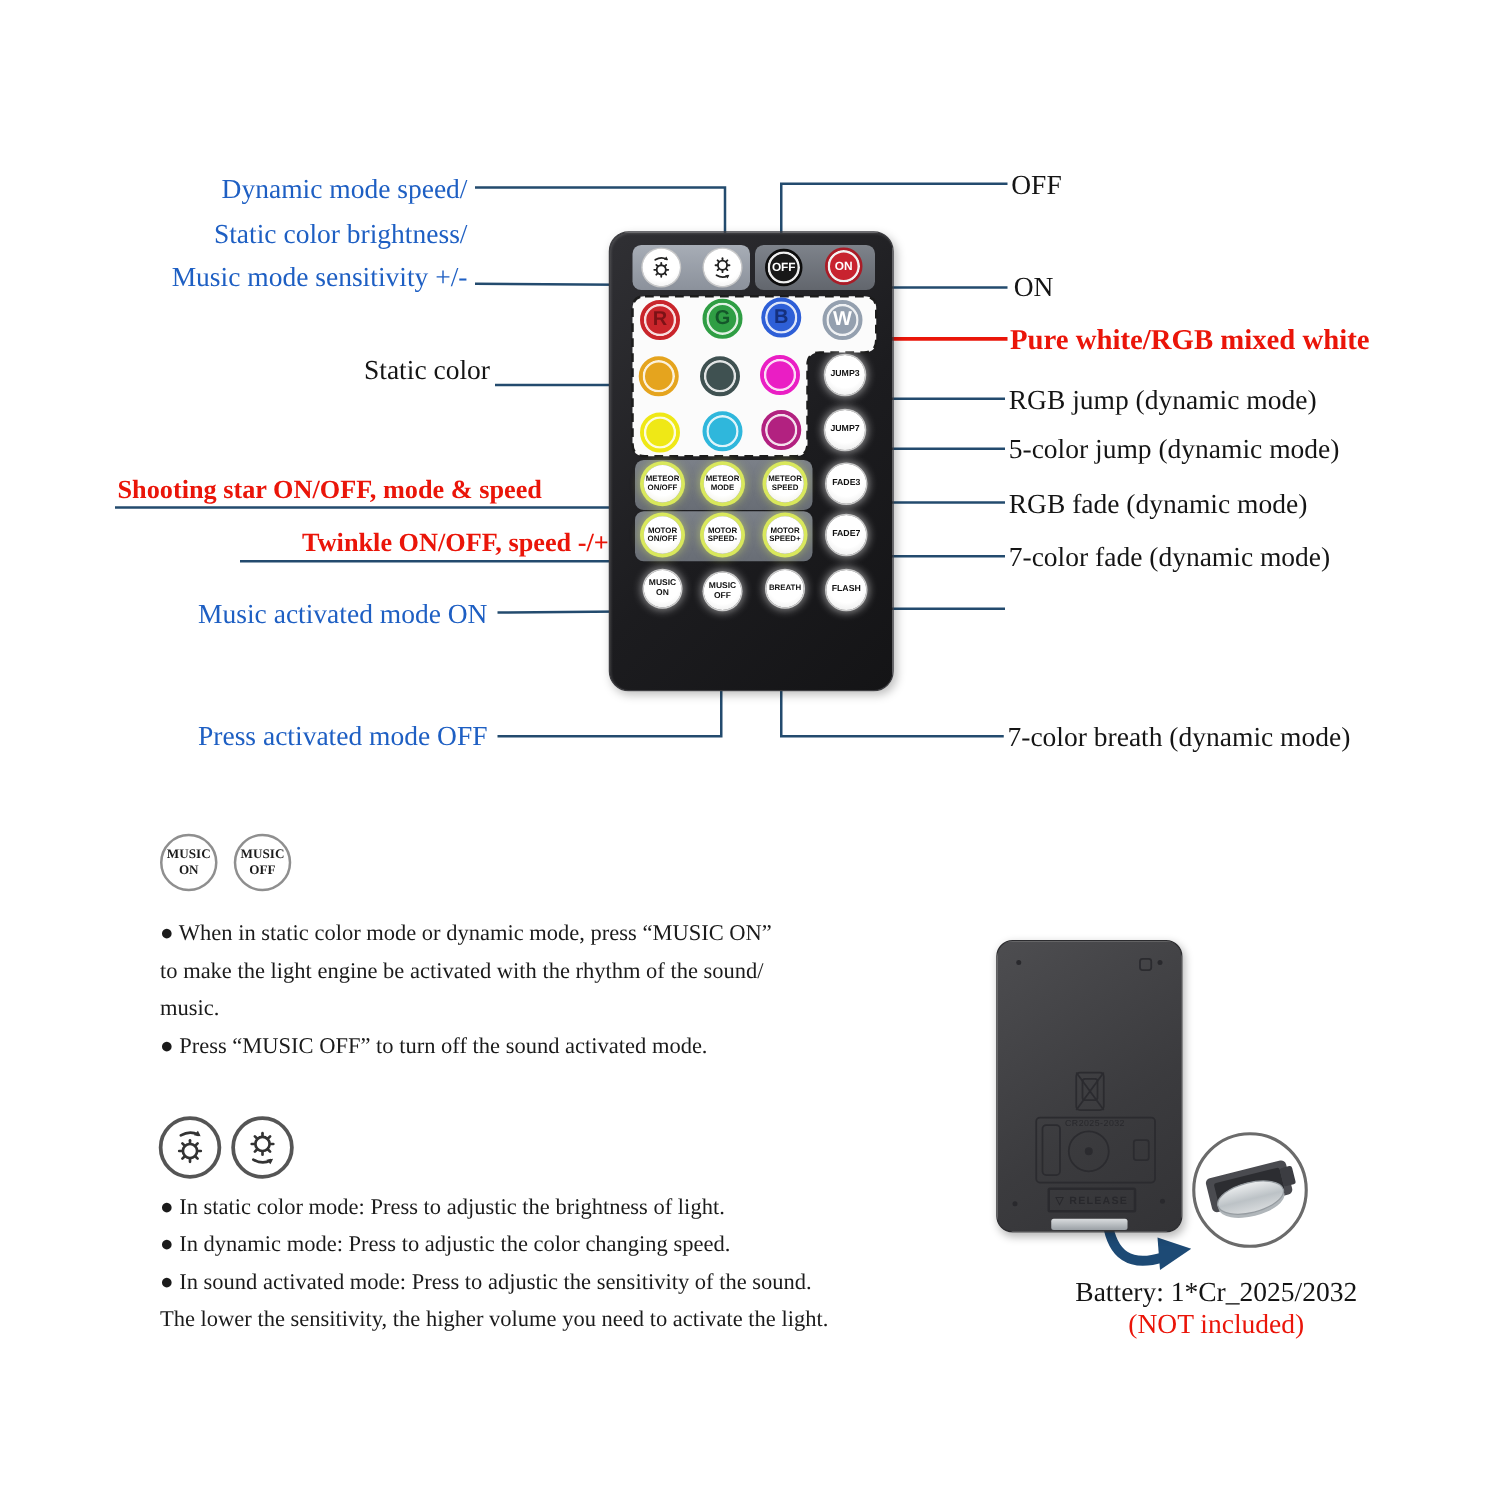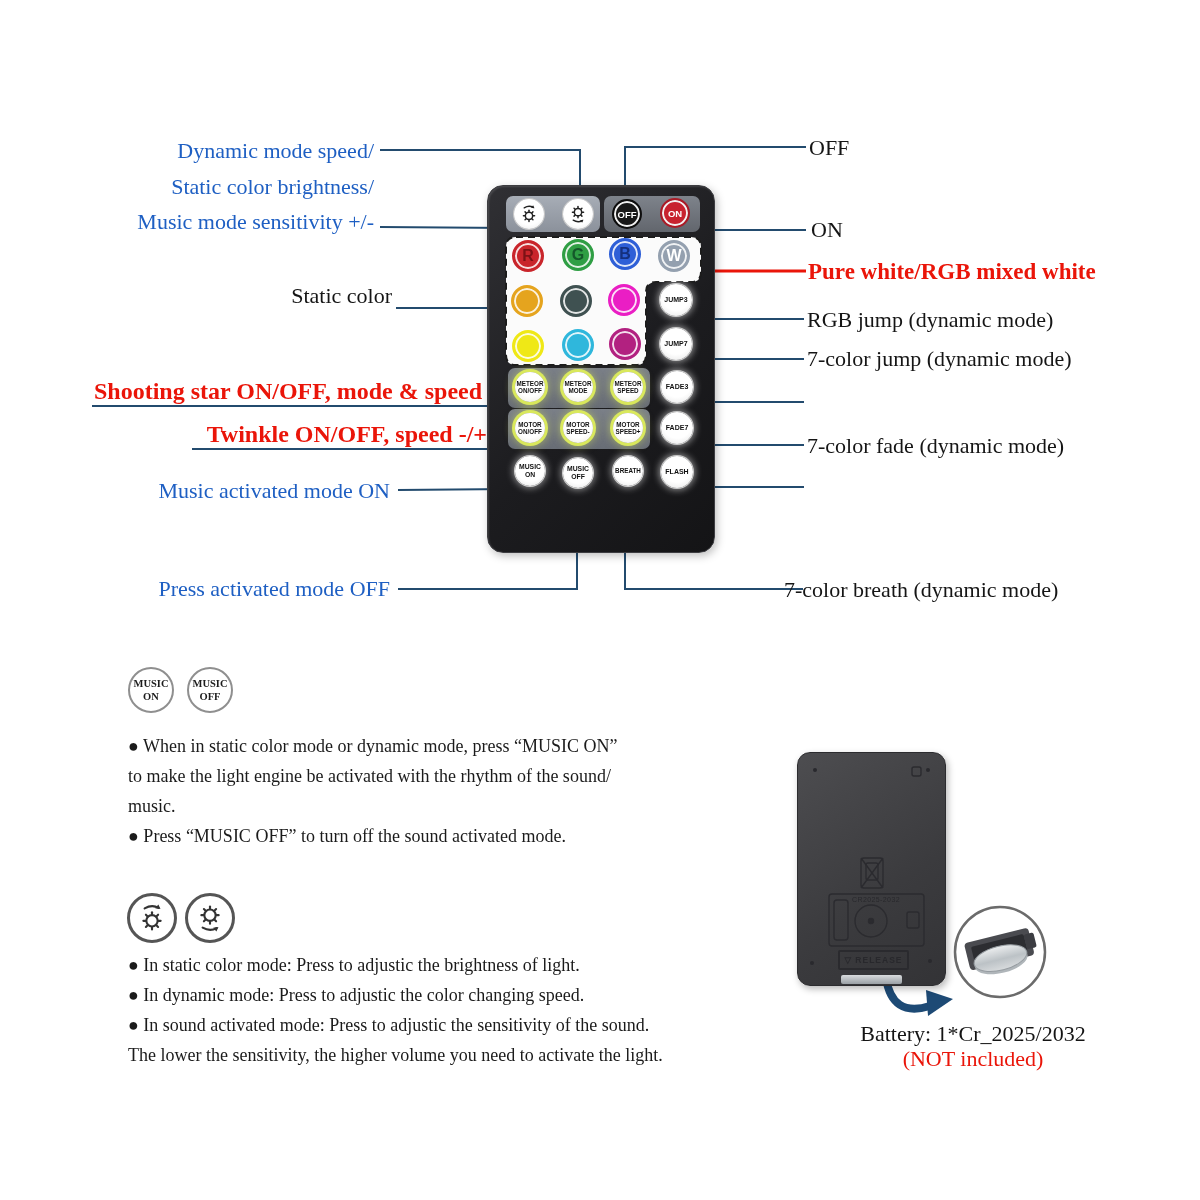--- a/index.html
+++ b/index.html
@@ -6,21 +6,21 @@
   #page{position:relative;width:1200px;height:1200px;background:#fff;overflow:hidden;
         font-family:"Liberation Serif",serif;}
   svg{display:block;}
   .abs{position:absolute;}
 
   
   .lbl{position:absolute;white-space:pre-line;color:var(--text_black);}
   .lbl.blue{color:var(--label_blue);font-size:22px;line-height:35.5px;text-align:right;}
   .lbl.blue1{color:var(--label_blue);font-size:22px;line-height:27px;text-align:right;white-space:nowrap;}
   .lbl.black1{font-size:22px;line-height:27px;white-space:nowrap;}
-  .lbl.redbold{color:var(--label_red);font-weight:bold;font-size:24px;line-height:28px;white-space:nowrap;}
+  .lbl.redbold{color:var(--label_red);font-weight:bold;font-size:21px;line-height:28px;white-space:nowrap;}
   .lbl.right-align{text-align:right;}
 
   
   #remote{position:absolute;left:487px;top:185px;width:226px;height:366px;border-radius:16px;
           background:linear-gradient(135deg,#303034 0%,#1c1c1f 55%,#141416 100%);
           border:1px solid #3d3d41;box-shadow:inset 1px 1px 2px rgba(255,255,255,.14), 2px 3px 8px rgba(0,0,0,.25);}
   .pad{position:absolute;border-radius:7px;}
   .pad.light{background:linear-gradient(#a7adb6,#8b919b);}
   .pad.dark{background:linear-gradient(#7e838b,#62666d);}
   .pad.mid{background:linear-gradient(#7b8088,#686d75);}
@@ -123,23 +123,24 @@
   <div class="lbl black1 right-align" style="right:808px;top:282px;">Static color</div>
   <div class="lbl redbold" style="left:94px;top:377px;">Shooting star ON/OFF, mode &amp; speed</div>
   <div class="lbl redbold" style="right:713px;top:420px;">Twinkle ON/OFF,  speed -/+</div>
   <div class="lbl blue1" style="right:810px;top:477px;">Music activated mode ON</div>
   <div class="lbl blue1" style="right:810px;top:575px;">Press activated mode OFF</div>
 
   <div class="lbl black1" style="left:809px;top:134px;">OFF</div>
   <div class="lbl black1" style="left:811px;top:216px;">ON</div>
   <div class="lbl redbold" style="left:808px;top:258px;font-size:23px;">Pure white/RGB mixed white</div>
   <div class="lbl black1" style="left:807px;top:306px;">RGB jump (dynamic mode)</div>
-  <div class="lbl black1" style="left:807px;top:345px;">7-color jump (dynamic mode)</div>
+  <div class="lbl black1" style="left:807px;top:345px;">5-color jump (dynamic mode)</div>
+  <div class="lbl black1" style="left:807px;top:389px;">RGB fade (dynamic mode)</div>
   <div class="lbl black1" style="left:807px;top:432px;">7-color fade (dynamic mode)</div>
-  <div class="lbl black1" style="left:784px;top:576px;">7-color breath (dynamic mode)</div>
+  <div class="lbl black1" style="left:806px;top:576px;">7-color breath (dynamic mode)</div>
 
   <div id="remote">
     <div class="pad light" style="left:18px;top:10px;width:94px;height:36px;"></div>
     <div class="pad dark" style="left:116px;top:10px;width:96px;height:36px;"></div>
 
     <svg class="abs" style="left:0;top:0;width:226px;height:366px;" viewBox="0 0 226 366">
       <path d="M 28 51 H 203 Q 213 51 213 61 V 86 Q 213 96 203 96 H 168 Q 158 96 158 106 V 169 Q 158 179 148 179 H 28 Q 18 179 18 169 V 61 Q 18 51 28 51 Z" fill="#fbfbfb" stroke="#1c1c1c" stroke-width="2" stroke-dasharray="7 5"></path>
     </svg>
 
     <div class="pad mid" style="left:20px;top:182px;width:142px;height:40px;"></div>

